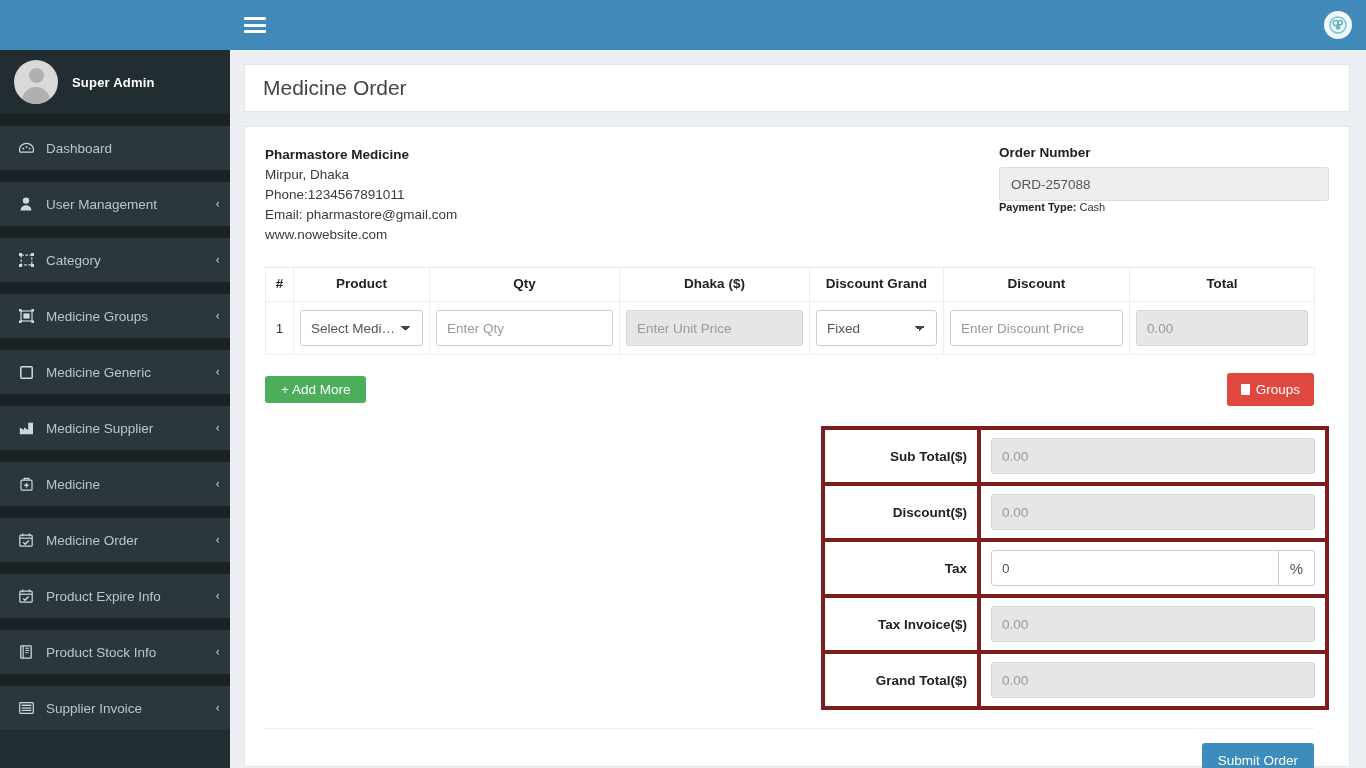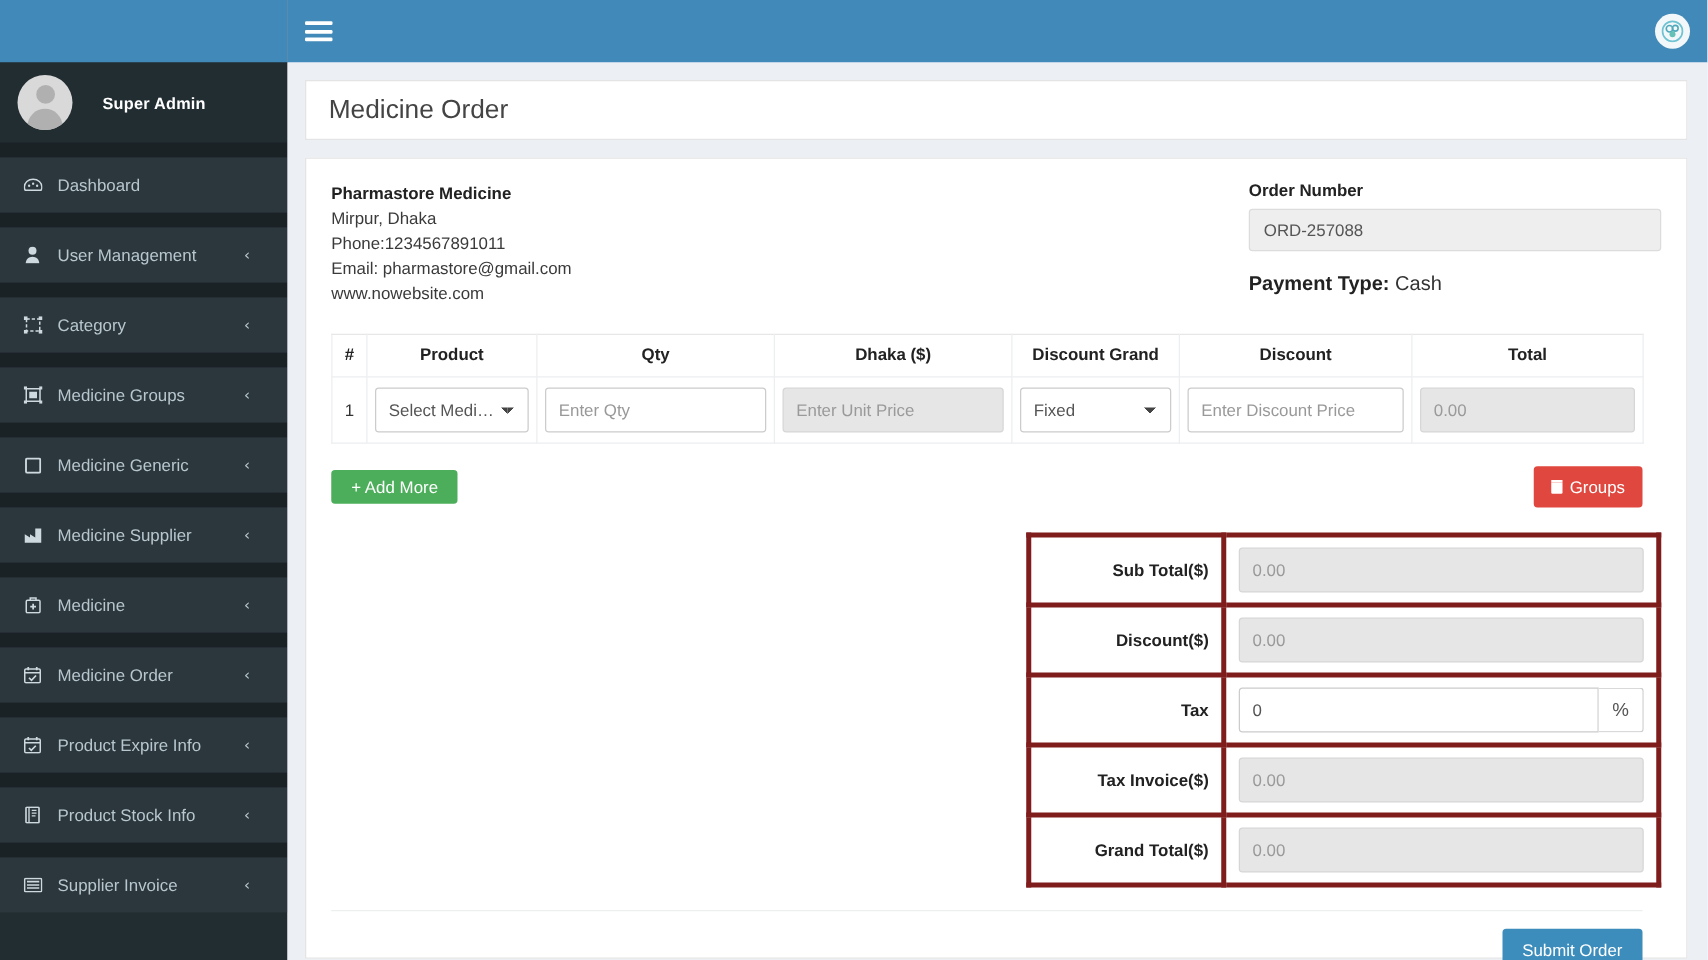--- a/index.html
+++ b/index.html
@@ -41,31 +41,31 @@
     width: 15px; height: 15px; border-radius: 50%;
     background: #b0b0b0; left: 14.5px; top: 8px;
   }
   .avatar::after {
     content: ""; position: absolute;
     width: 28px; height: 17px;
     border-radius: 14px 14px 0 0;
     background: #b0b0b0; left: 8px; top: 27px;
   }
   .user-name {
-    margin-left: 24px;
+    margin-left: 14px;
     color: #fff; font-weight: bold; font-size: 13px;
     letter-spacing: .2px;
   }
   .menu-gap {
     height: 12px; background: #1a2226;
   }
   .menu-item {
     height: 44px;
     display: flex; align-items: center;
-    padding: 0 30px 0 16px;
+    padding: 0 10px 0 16px;
     color: #b8c7ce;
     font-size: 13.5px;
     background: #2b373c;
     cursor: pointer;
     position: relative;
   }
   .menu-item .m-ico {
     width: 20px; height: 16px;
     margin-right: 10px;
     flex: 0 0 auto;
@@ -138,21 +138,21 @@
   .order-input {
     width: 330px; height: 34px;
     background: #eeeeee;
     border: 1px solid #dcdcdc;
     border-radius: 3px;
     padding: 0 11px;
     font-size: 13.5px; color: #555;
     font-family: "Liberation Sans", sans-serif;
     display: flex; align-items: center;
   }
-  .pay-type { margin-top: 18px; font-size: 16px; color: #333; }
+  .pay-type { font-size: 11px; color: #333; }
   .pay-type b { color: #222; }
 
   
   .tbl-wrap { margin-top: 22px; }
   table.order-tbl {
     width: 1049px;
     border-collapse: collapse;
     table-layout: fixed;
   }
   table.order-tbl th {

